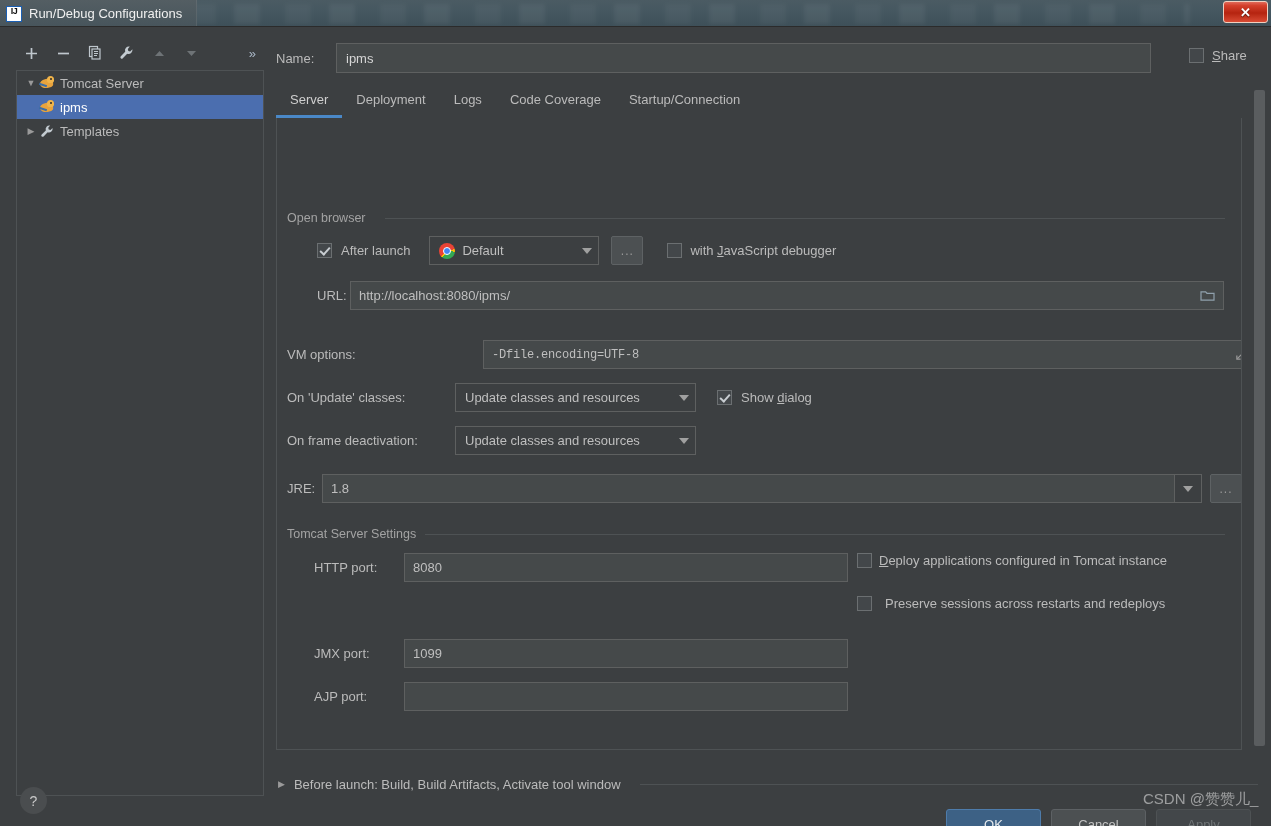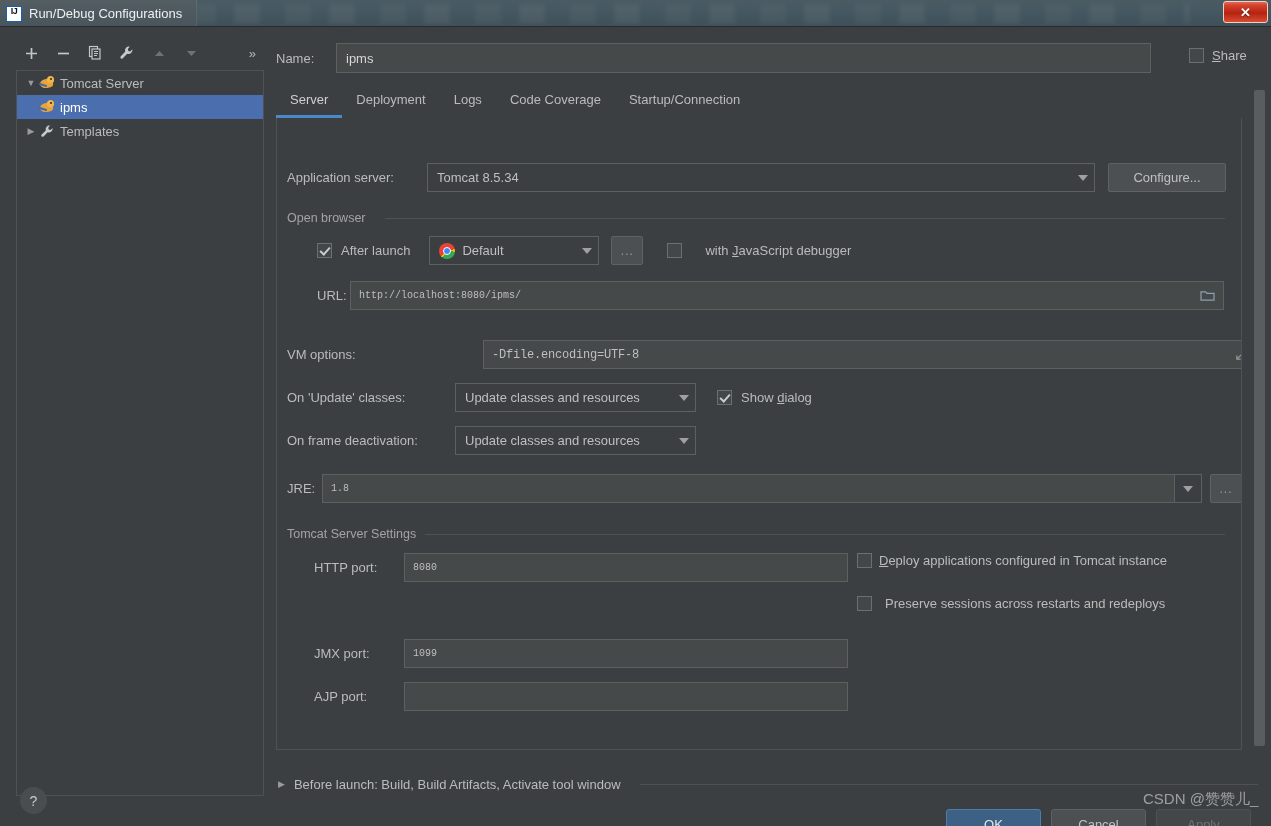--- a/index.html
+++ b/index.html
@@ -174,21 +174,21 @@
     overflow: hidden;
   }
   #panel-inner { position: relative; width: 966px; height: 632px; }
 
   .row { position: absolute; display: flex; align-items: center; }
   .lbl { color: #bbbbbb; font-size: 13px; white-space: nowrap; }
 
   .field {
     background: #45494a; border: 1px solid #5e6060; color: #bfbfbf;
     height: 29px; display: flex; align-items: center; padding: 0 8px;
-    font-size: 10px; overflow: hidden; white-space: nowrap; font-family: Liberation Mono, monospace;
+    font-size: 13px; overflow: hidden; white-space: nowrap;
   }
   .combo {
     background: #3c3f41; border: 1px solid #5e6060; color: #bfbfbf;
     height: 29px; display: flex; align-items: center; padding: 0 6px 0 9px;
     font-size: 13px; justify-content: space-between; cursor: pointer;
     white-space: nowrap;
   }
   .caret {
     width: 0; height: 0; border-left: 5px solid transparent;
     border-right: 5px solid transparent; border-top: 6px solid #a0a0a0;
@@ -378,46 +378,38 @@
     <div class="tab active">Server</div>
     <div class="tab">Deployment</div>
     <div class="tab">Logs</div>
     <div class="tab">Code Coverage</div>
     <div class="tab">Startup/Connection</div>
   </div>
 
   <div id="panel">
   <div id="panel-inner">
 
-    <div class="row" style="left:10px; top:45px;">
-      <div class="lbl" style="width:140px;">Application server:</div>
-      <div class="combo" style="width:668px;">
-        <span>Tomcat 8.5.34</span>
-        <span class="caret"></span>
-      </div>
-      <div class="btn" style="margin-left:13px; width:118px;">Configure...</div>
-    </div>
 
     <div class="grp-title" style="left:10px; top:93px;">Open browser</div>
     <div class="grp-line" style="left:108px; top:100px; width:840px;"></div>
 
     <div class="row" style="left:40px; top:118px;">
       <div style="display:flex;align-items:center;gap:9px;cursor:pointer;">
         <div class="cb checked"></div>
         <span class="lbl">After launch</span>
       </div>
       <div class="combo" style="width:170px; margin-left:19px;">
         <span style="display:flex;align-items:center;">
           <span class="chrome-icon"></span>
           <span>Default</span>
         </span>
         <span class="caret"></span>
       </div>
       <div class="dots-btn" style="margin-left:12px;">...</div>
-      <div style="display:flex;align-items:flex-end;gap:23px;margin-left:24px;cursor:pointer;">
+      <div style="display:flex;align-items:flex-end;gap:8px;margin-left:24px;cursor:pointer;">
         <div class="cb"></div>
         <span class="lbl">with <u>J</u><span>avaScript debugger</span></span>
       </div>
     </div>
 
     <div class="row" style="left:40px; top:163px;">
       <div class="lbl" style="width:33px;">URL:</div>
       <div class="field" style="width:874px; justify-content:space-between;">
         <span>http://localhost:8080/ipms/</span>
         <span class="folder-icon">

